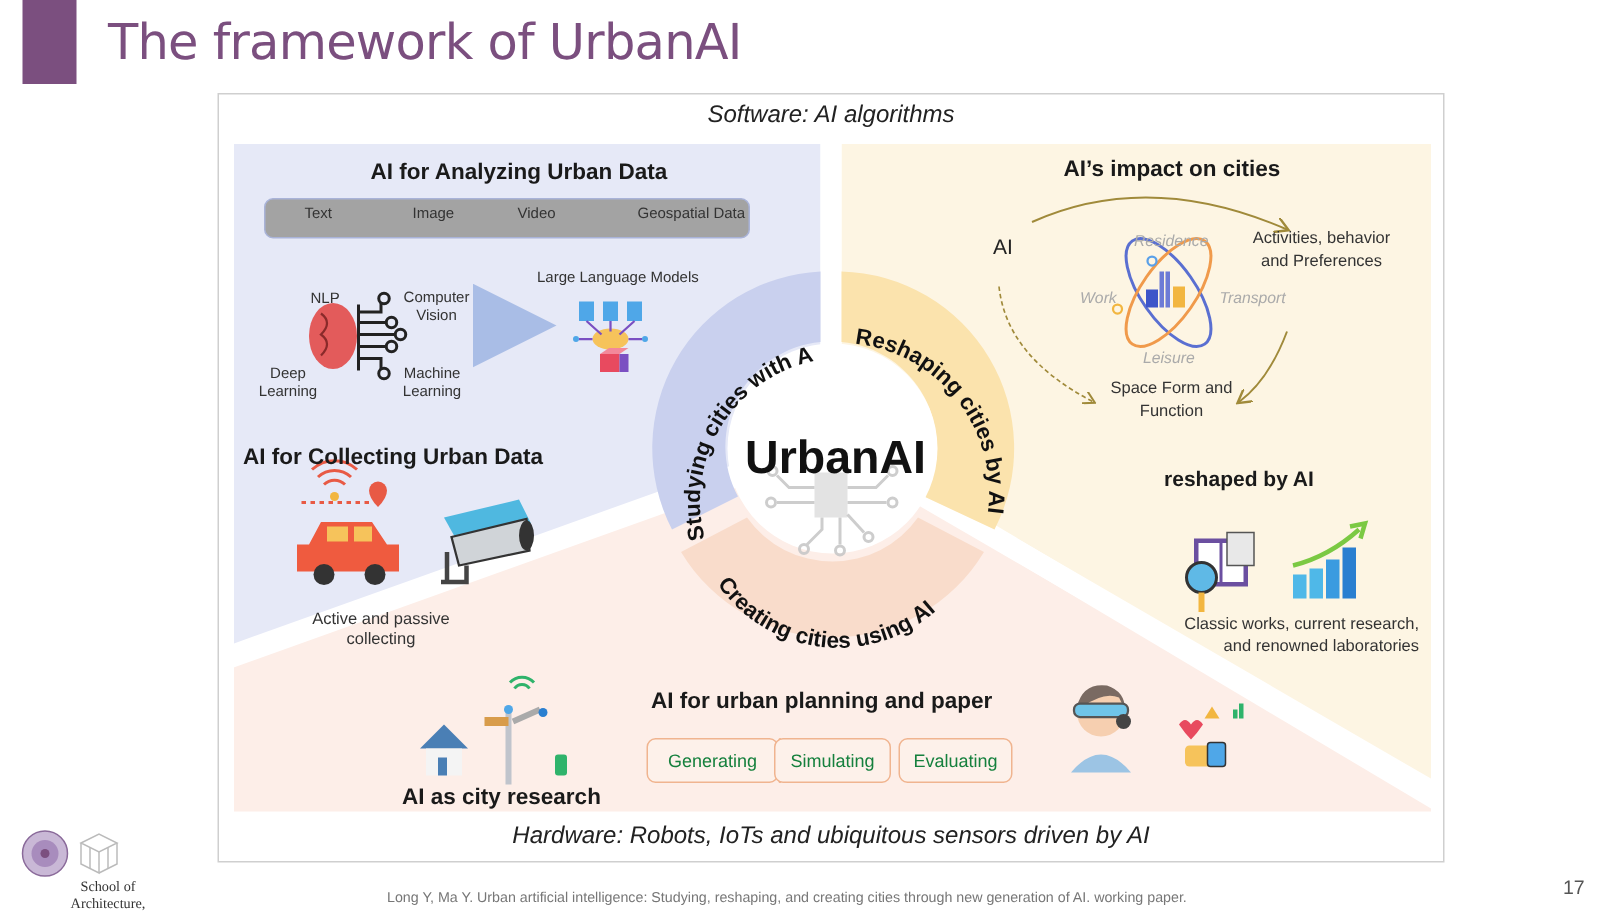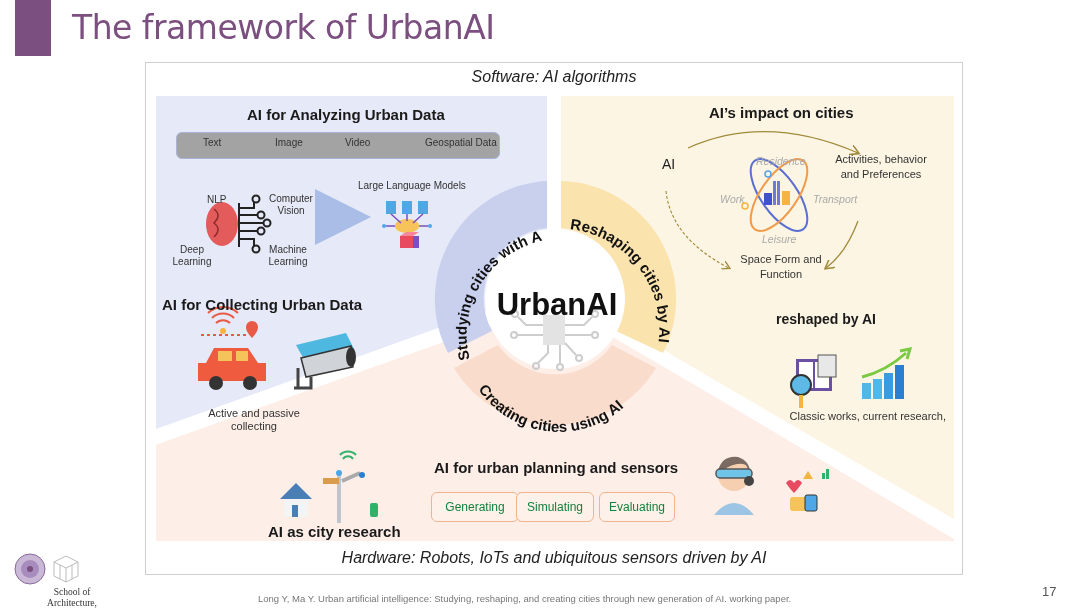--- a/index.html
+++ b/index.html
@@ -267,25 +267,26 @@
   <div class="abs" style="left:610px; top:92px; font-size:10.5px; font-style:italic; color:#aaa;">Residence</div>
   <div class="abs" style="left:574px; top:130px; font-size:10.5px; font-style:italic; color:#aaa;">Work</div>
   <div class="abs" style="left:667px; top:130px; font-size:10.5px; font-style:italic; color:#aaa;">Transport</div>
   <div class="abs" style="left:616px; top:170px; font-size:10.5px; font-style:italic; color:#aaa;">Leisure</div>
 
   <div class="abs" style="left:555px; top:246px; width:250px; text-align:center; font-weight:bold; font-size:14px; line-height:21px;">
     <div>reshaped by AI</div>
   </div>
   <div class="abs" style="left:600px; top:346px; width:200px; text-align:right; font-size:11px; color:#333; line-height:15px;">
     <div>Classic works, current research,</div>
+    <div>and renowned laboratories</div>
   </div>
 
   <div class="center-title">UrbanAI</div>
 
-  <div class="abs h-bold" style="left:288px; top:396px;">AI for urban planning and sensors</div>
+  <div class="abs h-bold" style="left:288px; top:396px;">AI for urban planning and paper</div>
   <div class="pill" style="left:285px; width:88px;">Generating</div>
   <div class="pill" style="left:373px; width:0;"></div>
   <div class="pill" style="left:370px; width:78px;">Simulating</div>
   <div class="pill" style="left:453px; width:76px;">Evaluating</div>
 
   <div class="abs h-bold" style="left:122px; top:460px;">AI as city research</div>
 
   <div class="hardware-label">Hardware: Robots, IoTs and ubiquitous sensors driven by AI</div>
 </div>
 

